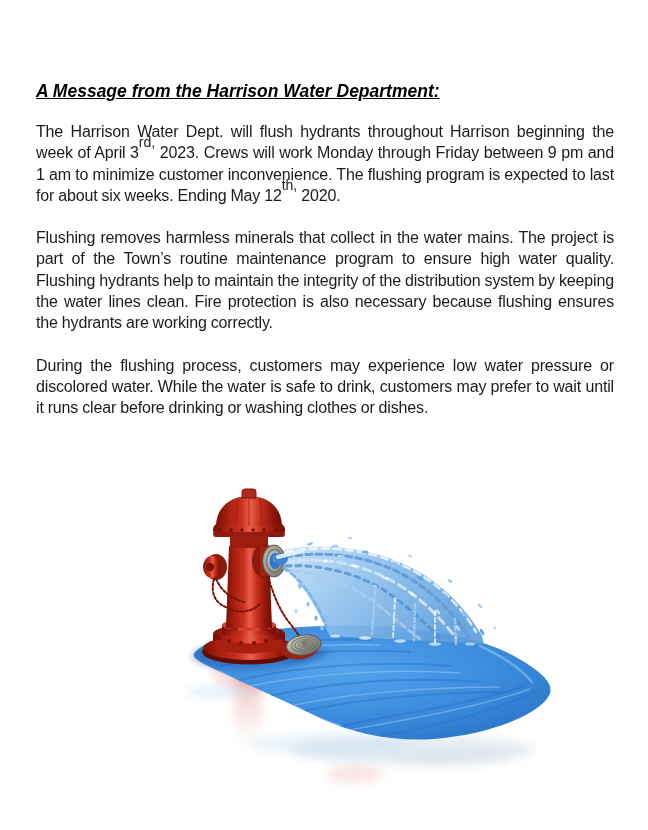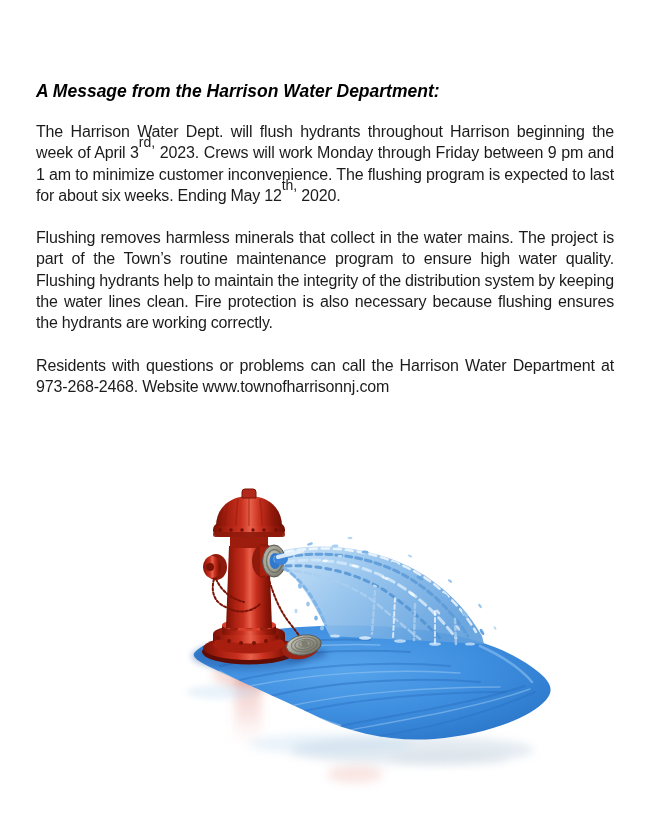--- a/index.html
+++ b/index.html
@@ -19,20 +19,21 @@
     position: absolute;
     left: 36px; top: 81px;
     width: 578px;
   }
   h1.doc-title {
     font-family: "Liberation Sans", sans-serif;
     font-style: italic;
     font-weight: bold;
     font-size: 17.5px;
     line-height: 21px;
+    text-decoration: underline;
     margin: 0 0 19px 0;
     color: #000000;
   }
   p.doc-para {
     margin: 0 0 21px 0;
     font-size: 16px;
     line-height: 21.3px;
     text-align: justify;
     letter-spacing: -0.15px;
     word-spacing: -0.3px;
@@ -58,22 +59,22 @@
 <div class="page">
 
   <div class="textcol">
 
     <h1 class="doc-title">A Message from the Harrison Water Department:</h1>
 
     <p class="doc-para"><span>The Harrison Water Dept. will flush hydrants throughout Harrison beginning the week of April 3</span><sup>rd,</sup><span> 2023. Crews will work Monday through Friday between 9 pm and 1 am to minimize customer inconvenience. The flushing program is expected to last for about six weeks. Ending May 12</span><sup>th,</sup><span> 2020.</span></p>
 
     <p class="doc-para">Flushing removes harmless minerals that collect in the water mains.  The project is part of the Town’s routine maintenance program to ensure high water quality.  Flushing hydrants help to maintain the integrity of the distribution system by keeping the water lines clean.  Fire protection is also necessary because flushing ensures the hydrants are working correctly.</p>
 
-
-    <p class="doc-para">Residents with questions or problems can call the Harrison Water Department at 973-268-2468. Website www.townofharrisonnj.com</p>
+    <p class="doc-para">During the flushing process, customers may experience low water pressure or discolored water.  While the water is safe to drink, customers may prefer to wait until it runs clear before drinking or washing clothes or dishes.</p>
+
 
   </div>
 
   <div class="figure">
     <svg viewBox="0 0 420 320" xmlns="http://www.w3.org/2000/svg">
       <defs>
         <linearGradient id="bodyRed" x1="0" y1="0" x2="1" y2="0">
           <stop offset="0" stop-color="#7a1206"></stop>
           <stop offset="0.18" stop-color="#a81f10"></stop>
           <stop offset="0.38" style="stop-color:var(--hydrant-red, #c8301e)"></stop>

